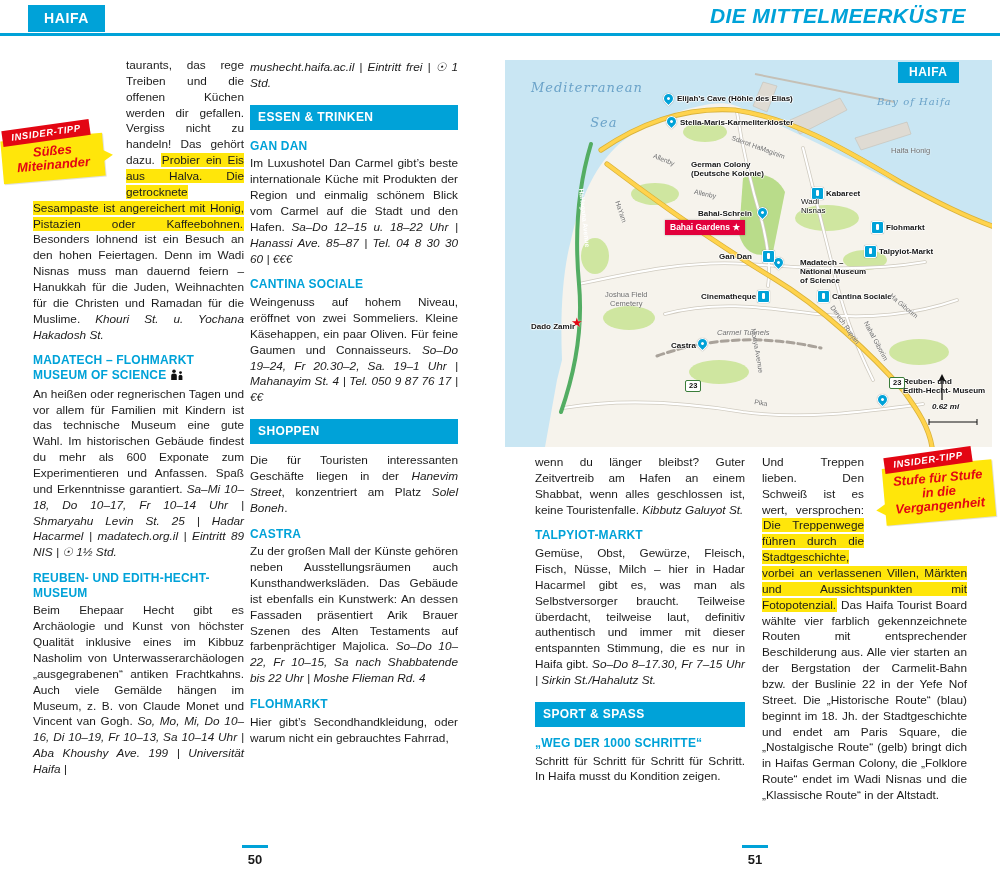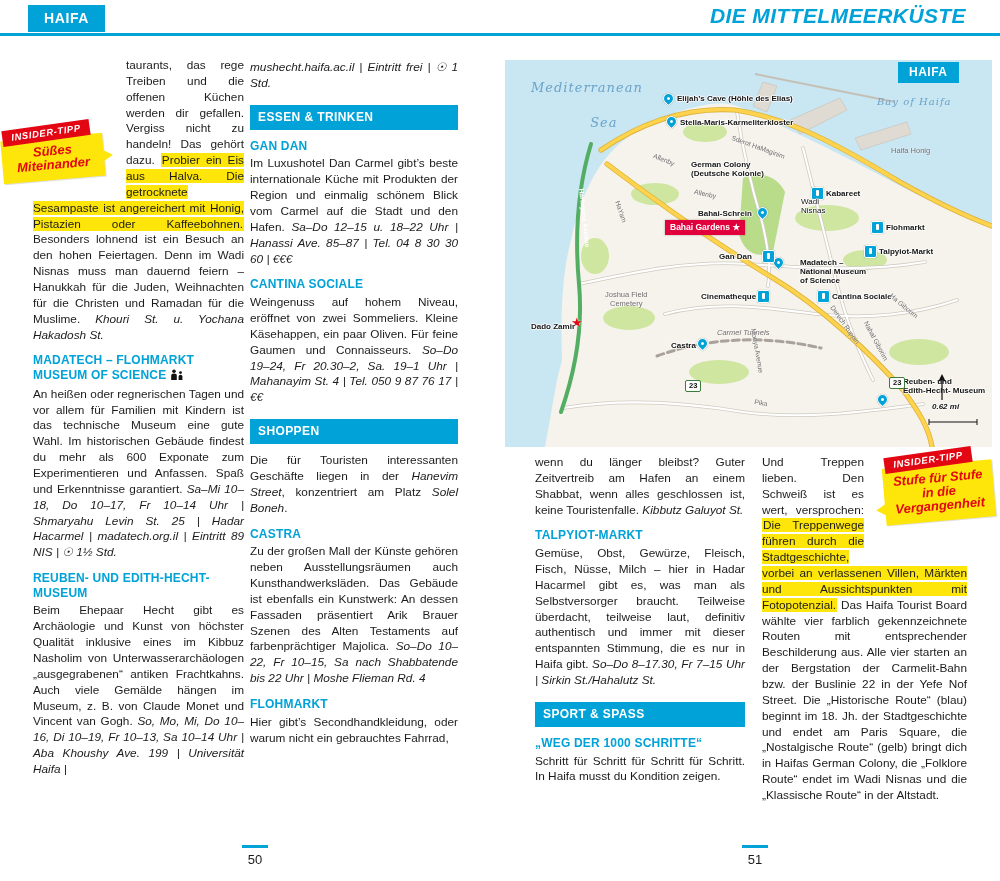--- a/index.html
+++ b/index.html
@@ -56,21 +56,21 @@
   .msq:after{content:"";position:absolute;left:3.5px;top:2px;width:3px;height:6px;background:#fff;border-radius:1px;}
   .map-badge{position:absolute;background:var(--cyan);color:#fff;font-weight:bold;font-size:12px;
     letter-spacing:.5px;padding:3px 11px 4px;}
   .gardens-box{position:absolute;background:var(--mapred);color:#fff;font-weight:bold;font-size:8.5px;
     padding:2px 5px 3px;white-space:nowrap;box-shadow:0 0 2px rgba(0,0,0,.3);}
   .roadbadge{position:absolute;background:#fff;border:1.5px solid #3a7d3a;border-radius:2px;color:#111;
     font-weight:bold;font-size:7.5px;padding:0 3px;line-height:10px;}
   .dado-star{position:absolute;color:var(--red);font-size:13px;text-shadow:0 0 2px #fff;}
 
   
-  .pagenum{position:absolute;width:44px;text-align:center;font-weight:normal;font-size:13px;}
+  .pagenum{position:absolute;width:44px;text-align:center;font-weight:bold;font-size:13px;}
   .pagenum .mark{width:26px;height:3px;background:var(--cyan);margin:0 auto 4px;}
 </style>
 </head>
 <body>
 
 <div id="page">
 
   <div class="toprule"></div>
   <div class="haifa-tab">HAIFA</div>
   <div class="page-title">DIE MITTELMEERKÜSTE</div>

